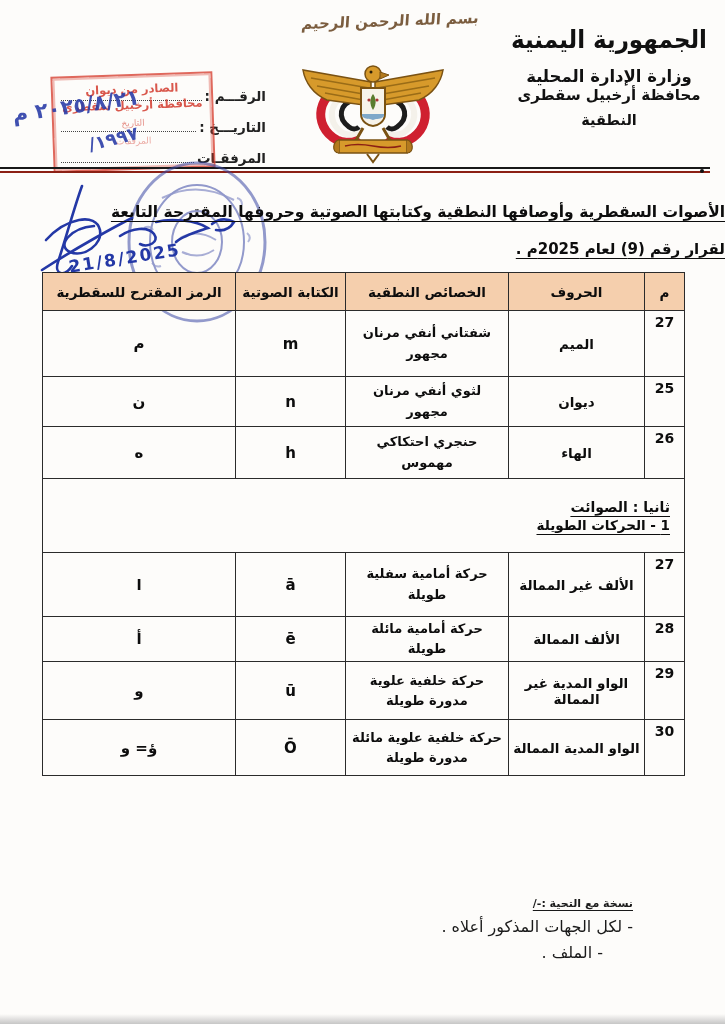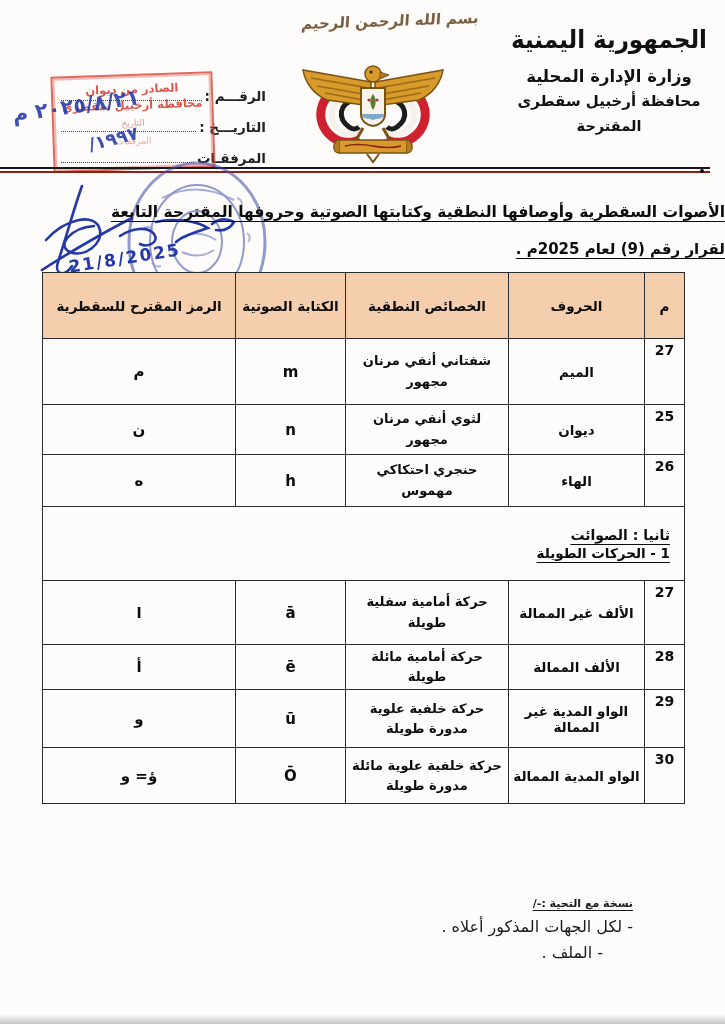--- a/index.html
+++ b/index.html
@@ -9,21 +9,21 @@
     background:#fdfcfa; overflow:hidden;
   }
   
   .bismillah {
     position:absolute; left:300px; top:12px; width:180px; text-align:center;
     font-size:15px; font-weight:bold; color:#7b5d3f; transform:rotate(-2deg) skewX(-6deg);
     direction:rtl; letter-spacing:1px;
   }
   .gov-block { position:absolute; right:8px; top:26px; width:216px; text-align:center; direction:rtl; color:#111; }
   .republic { font-size:23px; font-weight:bold; margin-bottom:15px; transform:scaleY(1.08); letter-spacing:0.5px; }
-  .ministry { font-size:16.5px; font-weight:bold; margin-bottom:6px; }
+  .ministry { font-size:16.5px; font-weight:bold; }
   .governorate { font-size:15px; font-weight:bold; margin-bottom:8px; letter-spacing:0.5px; }
   .governor { font-size:14.5px; font-weight:bold; }
   .emblem { position:absolute; left:297px; top:48px; }
   .fields { position:absolute; left:58px; top:80px; width:208px; direction:rtl; }
   .field-row { display:flex; align-items:flex-end; height:24px; margin-bottom:7px; }
   .field-label { font-size:13.5px; font-weight:bold; color:#222; white-space:nowrap; }
   .leader { flex:1; border-bottom:1.6px dotted #444; margin:0 3px 3px 3px; height:1px; }
   
   .red-stamp {
     position:absolute; left:52px; top:74px; width:162px; height:96px;
@@ -49,21 +49,21 @@
     border-top:2.5px solid #181818; border-bottom:2.5px solid #8c2014; }
   .sep-dot { position:absolute; left:700px; top:169px; width:4px; height:4px; background:#111; border-radius:50%; }
   
   .title-block { position:absolute; left:0; right:0; top:203px; direction:rtl; color:#0d0d0d; }
   .title-1 { font-size:15.5px; font-weight:bold; text-decoration:underline; text-underline-offset:4px; margin-bottom:19px; }
   .title-2 { font-size:15px; font-weight:bold; text-decoration:underline; text-underline-offset:4px; }
   
   .tbl-wrap { position:absolute; left:42px; top:272px; }
   table { border-collapse:collapse; table-layout:fixed; width:642px; direction:rtl; }
   th, td { border:1.6px solid #2b2b2b; font-family:"DejaVu Sans", sans-serif; color:#0d0d0d; }
-  th { background:#f5cfad; height:66px; font-size:13.5px; font-weight:bold; text-align:center; }
+  th { background:#f5cfad; height:38px; font-size:13.5px; font-weight:bold; text-align:center; }
   td { text-align:center; vertical-align:middle; }
   .c-num { vertical-align:top; font-size:14px; font-weight:bold; padding-top:3px; }
   .c-letter { font-size:13.5px; font-weight:bold; }
   .c-feat { font-size:13px; font-weight:bold; line-height:1.55; padding:2px 6px; }
   .c-phon { font-size:15px; font-weight:bold; font-family:"DejaVu Sans", sans-serif; }
   .c-sym { font-size:15px; font-weight:bold; }
   .section-cell { text-align:right; padding-right:14px; vertical-align:middle; }
   .section-cell .s1 { font-size:14px; font-weight:bold; text-decoration:underline; text-underline-offset:4px; margin-bottom:2px; }
   .section-cell .s2 { font-size:13.5px; font-weight:bold; text-decoration:underline; text-underline-offset:4px; }
   
@@ -79,21 +79,21 @@
 <body>
 
 <div class="page">
 
   <div class="bismillah">بسم الله الرحمن الرحيم</div>
 
   <div class="gov-block">
     <div class="republic">الجمهورية اليمنية</div>
     <div class="ministry">وزارة الإدارة المحلية</div>
     <div class="governorate">محافظة أرخبيل سقطرى</div>
-    <div class="governor">المقترحة</div>
+    <div class="governor">النطقية</div>
   </div>
 
   <div class="emblem">
     <svg width="152" height="118" viewBox="0 0 152 118">
 
       <path d="M52,38 C20,42 14,78 40,92 C48,96 58,94 62,90" fill="none" stroke="#cf2030" stroke-width="9"></path>
       <path d="M55,45 C32,50 28,74 46,85 C52,88 58,87 61,84" fill="none" stroke="#f4f1ea" stroke-width="6"></path>
       <path d="M58,51 C42,56 40,70 52,79 C56,82 60,81 62,79" fill="none" stroke="#1d1d1d" stroke-width="5"></path>
 
       <path d="M100,38 C132,42 138,78 112,92 C104,96 94,94 90,90" fill="none" stroke="#cf2030" stroke-width="9"></path>

